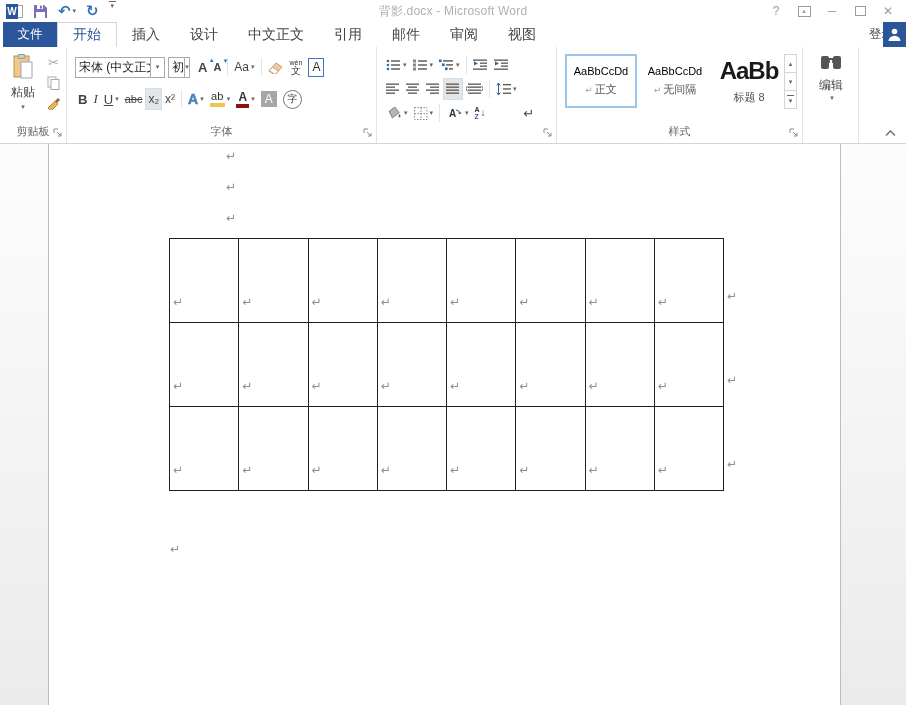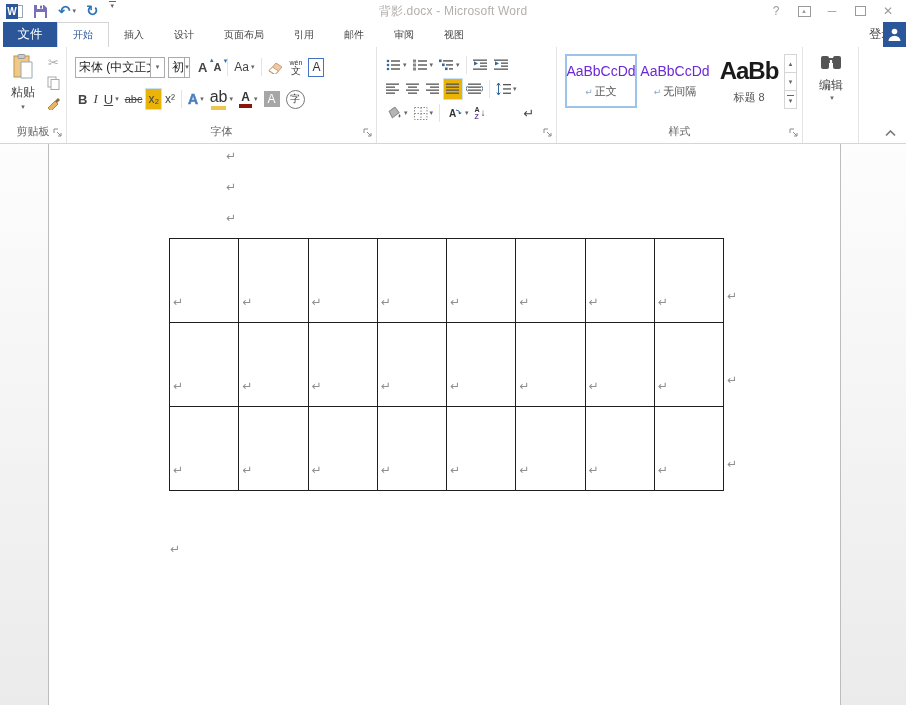--- a/index.html
+++ b/index.html
@@ -26,35 +26,35 @@
   .wc{width:28px;height:20px;display:flex;align-items:center;justify-content:center;
     color:#9b9b9b;font-size:12px;cursor:default;}
   .wc-max .box{width:9px;height:8px;border:1px solid #9b9b9b;}
   .wc-disp .box{width:11px;height:9px;border:1px solid #9b9b9b;display:flex;align-items:center;
     justify-content:center;font-size:6px;color:#9b9b9b;}
   
   .tabrow{position:absolute;left:0;top:22px;width:906px;height:25px;background:#fff;display:flex;}
   .tab-file{width:54px;margin-left:3px;background:#2b579a;color:#fff;font-size:12.5px;
     display:flex;align-items:center;justify-content:center;cursor:default;}
   .tabs{display:flex;}
-  .tab{padding:10px 15px;font-size:10px;color:#444;display:flex;align-items:center;cursor:default;font-family:Liberation Mono, monospace;}
+  .tab{padding:10px 15px;font-size:14px;color:#444;display:flex;align-items:center;cursor:default;font-family:Liberation Mono, monospace;}
   .tab.selected{color:#2b579a;background:#fff;border:1px solid #d5d5d5;border-bottom:none;}
   .signin{position:absolute;right:12px;top:0;height:25px;display:flex;align-items:center;
     font-size:12.5px;color:#444;}
   .person-badge{position:absolute;right:0;top:0;width:23px;height:25px;background:#2b579a;
     display:flex;align-items:center;justify-content:center;}
   
   .ribbon{position:absolute;left:0;top:47px;width:906px;height:96px;background:#fff;
     border-bottom:1px solid #d5d5d5;box-sizing:content-box;font-size:12px;}
   .rgroup{position:absolute;top:0;height:96px;border-right:1px solid #e3e3e3;box-sizing:border-box;}
   .glabel{position:absolute;bottom:4px;left:0;right:0;text-align:center;font-size:11px;color:#666;}
   .launcher{position:absolute;bottom:5px;right:3px;width:10px;height:10px;}
   .rbtn{display:inline-flex;align-items:center;justify-content:center;height:20px;
     padding:0 2px;border:1px solid transparent;cursor:default;color:#444;}
-  .rbtn.active{background:#eab308;border-color:#cae0f4;}
+  .rbtn.active{background:#e5e5e5;border-color:#cae0f4;}
   .caret{font-size:7px;color:#666;margin-left:2px;}
   .vsep{display:inline-block;width:1px;height:18px;background:#e3e3e3;margin:0 3px;vertical-align:middle;}
   
   .g-clip{left:0;width:67px;}
   .paste-btn{position:absolute;left:5px;top:7px;width:36px;height:72px;display:flex;
     flex-direction:column;align-items:center;cursor:default;}
   .paste-btn .lbl{font-size:12px;color:#444;margin-top:4px;}
   .paste-btn .caret{margin:2px 0 0;}
   .clip-col{position:absolute;left:46px;top:8px;display:flex;flex-direction:column;gap:6px;align-items:center;}
   .scissors{font-size:13px;color:#a9a9a9;}
@@ -76,21 +76,21 @@
   .btn-u{text-decoration:underline;font-size:13px;}
   .btn-abc{text-decoration:line-through;font-size:11px;}
   .btn-sub,.btn-sup{font-size:12px;}
   .wen-icon{display:flex;flex-direction:column;align-items:center;line-height:1;color:#333;}
   .wen-icon .t{font-size:7px;}
   .wen-icon .b{font-size:10px;}
   .boxA{border:1px solid #4472c4;color:#333;font-size:12px;padding:0 3px;height:17px;
     display:inline-flex;align-items:center;}
   .fx-a{color:#4a7ebb;font-weight:bold;font-size:14px;-webkit-text-stroke:.5px #4a7ebb;}
   .hl-ab{display:inline-flex;flex-direction:column;align-items:center;line-height:1;}
-  .hl-ab .t{font-size:16px;color:#333;}
+  .hl-ab .t{font-size:11px;color:#333;}
   .hl-ab .bar{width:15px;height:4px;background:#ecc64e;margin-top:1px;}
   .fc-a{display:inline-flex;flex-direction:column;align-items:center;line-height:1;}
   .fc-a .t{font-size:12px;font-weight:bold;color:#333;}
   .fc-a .bar{width:13px;height:4px;background:#8c150b;margin-top:1px;}
   .shade-a{background:#a6a6a6;color:#fff;font-size:12px;padding:1px 4px;}
   .circ-char{border:1px solid #777;border-radius:50%;width:17px;height:17px;display:inline-flex;
     align-items:center;justify-content:center;font-size:10px;color:#333;}
   
   .g-para{left:377px;width:180px;}
   .prow{position:absolute;left:6px;display:flex;align-items:center;}
@@ -99,21 +99,21 @@
   .sortAZ .letters{display:flex;flex-direction:column;font-size:7px;font-weight:bold;color:#333;}
   .sortAZ .letters .z{color:#6a3fa0;}
   .sortAZ .arr{font-size:10px;color:#444;margin-left:1px;}
   .pmark-btn{font-size:13px;color:#444;}
   
   .g-styles{left:557px;width:246px;}
   .gallery{position:absolute;left:8px;top:7px;display:flex;}
   .style-item{width:70px;height:52px;border:1px solid transparent;margin-right:2px;
     display:flex;flex-direction:column;align-items:center;justify-content:center;cursor:default;background:#fff;}
   .style-item.selected{border:2px solid #9cc3ea;width:68px;height:50px;}
-  .style-preview{font-size:14px;color:#6d28d9;white-space:nowrap;}
+  .style-preview{font-size:11px;color:#000000;white-space:nowrap;}
   .style-item.large .style-preview{font-size:24px;font-weight:bold;color:#1a1a1a;letter-spacing:-1px;}
   .style-name{font-size:11px;color:#555;margin-top:5px;white-space:nowrap;}
   .style-mark{color:#8aa8c8;font-size:9px;margin-right:2px;}
   .gal-scroll{position:absolute;left:227px;top:7px;width:13px;display:flex;flex-direction:column;}
   .gs-btn{height:17px;border:1px solid #d5d5d5;margin-bottom:-1px;display:flex;flex-direction:column;
     align-items:center;justify-content:center;font-size:7px;color:#666;background:#fff;}
   .gs-btn .bar{width:7px;height:1px;background:#666;margin-bottom:1px;}
   
   .g-edit{left:803px;width:56px;}
   .edit-btn{position:absolute;left:10px;top:7px;width:36px;height:72px;display:flex;
@@ -179,21 +179,21 @@
       <div class="wc">✕</div>
     </div>
   </div>
 
   <div class="tabrow">
     <div class="tab-file">文件</div>
     <div class="tabs" id="tabs-container">
         <div class="tab selected">开始</div>
         <div class="tab">插入</div>
         <div class="tab">设计</div>
-        <div class="tab">页面布局</div>
+        <div class="tab">中文正文</div>
         <div class="tab">引用</div>
         <div class="tab">邮件</div>
         <div class="tab">审阅</div>
         <div class="tab">视图</div>
       </div>
     <div class="signin">登录</div>
     <div class="person-badge">
       <svg width="15" height="15" viewBox="0 0 15 15">
         <circle cx="7.5" cy="4.5" r="2.8" fill="#fff"></circle>
         <path d="M1.5 14 a6 5.2 0 0 1 12 0 z" fill="#fff"></path>

